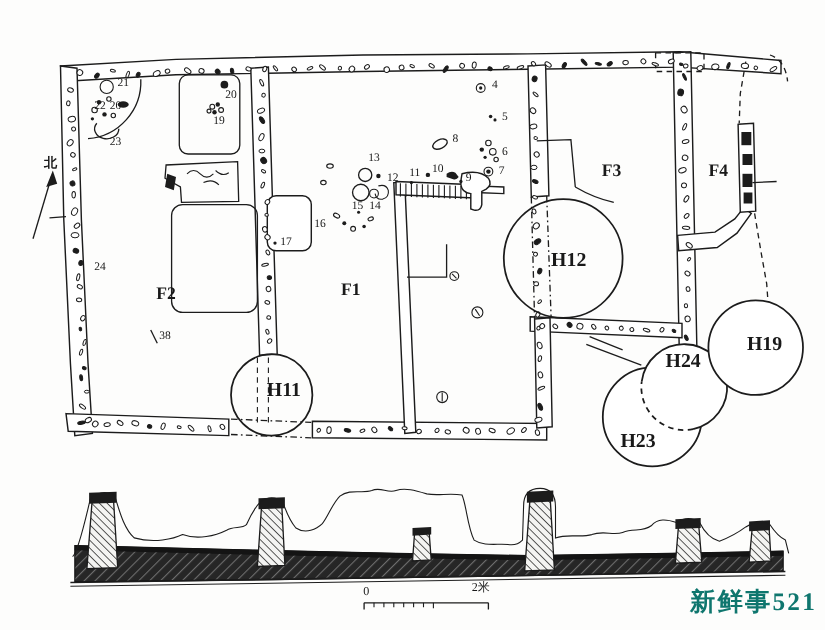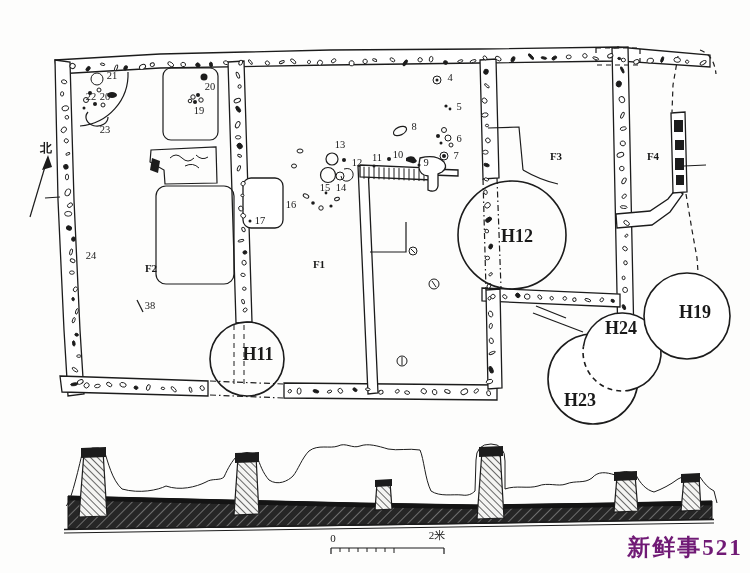--- a/index.html
+++ b/index.html
@@ -14,21 +14,21 @@
   .dash{stroke-dasharray:5 4;}
   .dashdot{stroke-dasharray:6 3 1.5 3;}
   .fillink{fill:#1c1c1c;stroke:none;}
   .pit{fill:#ffffff;stroke:#1c1c1c;stroke-width:1.6;}
   .pitopen{fill:none;stroke:#1c1c1c;stroke-width:1.6;}
   .stub{fill:url(#stubHatch);stroke:#1c1c1c;stroke-width:1.2;}
   .cap{fill:#1c1c1c;stroke:none;}
   
   #labels{position:absolute;inset:0;color:#191919;}
   .lbl{position:absolute;transform:translate(-50%,-50%);white-space:nowrap;line-height:1;}
-  .room-label{font-size:11px;font-weight:bold;text-align:center;}
+  .room-label{font-size:16px;font-weight:bold;text-align:center;}
   .pit-label{font-size:18px;font-weight:bold;}
   .find-label{font-size:10.5px;}
   .north-label{font-size:12px;font-weight:bold;}
   .scale-label{font-size:11px;}
   .watermark{font-size:23px;font-weight:bold;letter-spacing:2px;}
 </style>
 </head>
 <body>
 
 <div id="stage">
@@ -425,21 +425,21 @@
     <line class="lnthin" x1="376" y1="548" x2="376" y2="552"></line>
     <line class="lnthin" x1="385" y1="548" x2="385" y2="552"></line>
     <line class="lnthin" x1="394" y1="548" x2="394" y2="553"></line>
   </g>
 </svg>
 
 <div id="labels">
   <span class="lbl north-label" style="left:46px;top:148px">北</span>
   <span class="lbl scale-label" style="left:333px;top:538px">0</span>
   <span class="lbl scale-label" style="left:437px;top:535px">2米</span>
-  <span class="lbl watermark" style="left: 685px; top: 547px; color: #701a75;">新鲜事521</span>
+  <span class="lbl watermark" style="left: 685px; top: 547px; color: #0f766e;">新鲜事521</span>
 <span class="lbl room-label" style="left: 151px; top: 268px;">F2</span>
       <span class="lbl room-label" style="left: 319px; top: 264px;">F1</span>
       <span class="lbl room-label" style="left: 556px; top: 156px;">F3</span>
       <span class="lbl room-label" style="left: 653px; top: 156px;">F4</span>
       <span class="lbl pit-label" style="left: 258px; top: 354px;">H11</span>
       <span class="lbl pit-label" style="left: 517px; top: 236px;">H12</span>
       <span class="lbl pit-label" style="left: 695px; top: 312px;">H19</span>
       <span class="lbl pit-label" style="left: 621px; top: 328px;">H24</span>
       <span class="lbl pit-label" style="left: 580px; top: 400px;">H23</span>
       <span class="lbl find-label" style="left: 450px; top: 78px;">4</span>
@@ -455,17 +455,17 @@
       <span class="lbl find-label" style="left: 341px; top: 188px; text-align: center;">14</span>
       <span class="lbl find-label" style="left: 325px; top: 188px;">15</span>
       <span class="lbl find-label" style="left: 291px; top: 159px; margin-top: 46px;">16</span>
       <span class="lbl find-label" style="left: 260px; top: 221px;">17</span>
       <span class="lbl find-label" style="left: 210px; top: 87px;">20</span>
       <span class="lbl find-label" style="left: 199px; top: 111px;">19</span>
       <span class="lbl find-label" style="left: 105px; top: 97px;">20</span>
       <span class="lbl find-label" style="left: 112px; top: 76px;">21</span>
       <span class="lbl find-label" style="left: 91px; top: 97px;">22</span>
       <span class="lbl find-label" style="left: 105px; top: 130px;">23</span>
-      <span class="lbl find-label" style="left: 91px; top: 244px; margin-top: 12px;">24</span>
+      <span class="lbl find-label" style="left: 91px; top: 244px;">24</span>
       <span class="lbl find-label" style="left: 150px; top: 306px;">38</span>
     </div>
 
 </div>
 
 </body></html>

